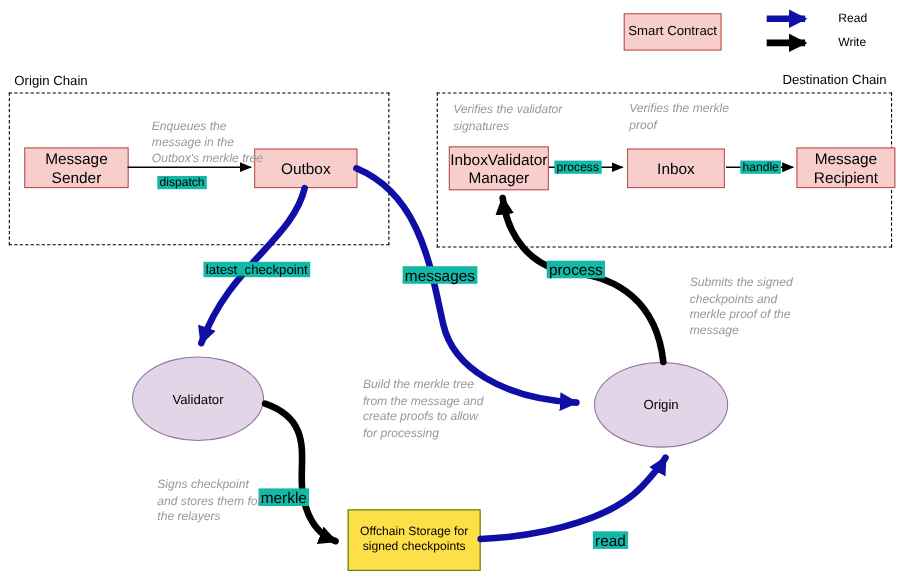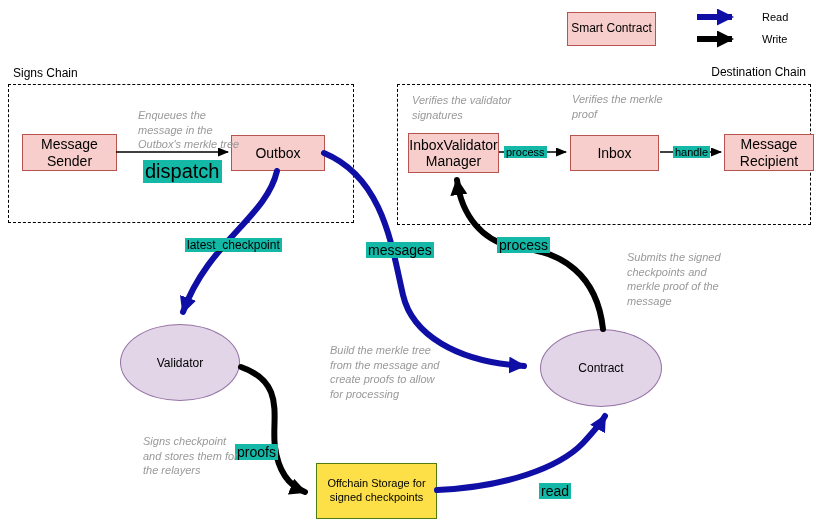--- a/index.html
+++ b/index.html
@@ -24,21 +24,21 @@
     color:#000;font-size:12px;z-index:2;
   }
   .agent.small{font-size:12px;}
   .plain-box{
     position:absolute;background:#fde047;border:1px solid #4d7c0f;color:#000;
     display:flex;align-items:center;justify-content:center;text-align:center;
     font-size:11px;line-height:1.25;z-index:2;
   }
   
   .edge-label{position:absolute;color:#000;background:#14b8a6;padding:0 2px;z-index:4;white-space:nowrap;}
-  .lbl-16{font-size:20px;}
+  .lbl-16{font-size:11px;}
   .lbl-14{font-size:14px;}
   .lbl-12{font-size:12px;}
   .lbl-11{font-size:11px;}
   
   .note{
     position:absolute;color:#999999;font-style:italic;font-size:11px;line-height:1.32;
     z-index:4;
   }
   .legend-label{position:absolute;font-size:11px;color:#000;z-index:3;white-space:nowrap;}
   #edge-layer{position:absolute;left:0;top:0;width:816px;height:523px;z-index:3;pointer-events:none;}
@@ -47,21 +47,21 @@
 <body>
 
 <div id="canvas">
 
   <div class="contract abs" style="left:567px;top:12px;width:87px;height:32px;font-size:12px;">
     <span>Smart Contract</span>
   </div>
   <div class="legend-label" style="left:762px;top:11px;">Read</div>
   <div class="legend-label" style="left:762px;top:33px;">Write</div>
 
-  <div class="chain-title" style="left:13px;top:66px;">Signs Chain</div>
+  <div class="chain-title" style="left:13px;top:66px;">Origin Chain</div>
   <div class="chain-box" style="left:8px;top:84px;width:344px;height:137px;"></div>
 
   <div class="chain-title" style="left:700px;top:65px;width:106px;text-align:right;">Destination Chain</div>
   <div class="chain-box" style="left:397px;top:84px;width:412px;height:139px;"></div>
 
   <div class="contract" style="left:22px;top:134px;width:93px;height:35px;">
     <span>Message Sender</span>
   </div>
   <div class="contract" style="left:231px;top:135px;width:92px;height:34px;">
     <span>Outbox</span>
@@ -73,21 +73,21 @@
     <span>Inbox</span>
   </div>
   <div class="contract" style="left:724px;top:134px;width:88px;height:35px;">
     <span>Message Recipient</span>
   </div>
 
   <div class="agent" style="left:120px;top:324px;width:118px;height:75px;">
     <span>Validator</span>
   </div>
   <div class="agent" style="left:540px;top:329px;width:120px;height:76px;">
-    <span>Contract</span>
+    <span>Origin</span>
   </div>
 
   <div class="plain-box" style="left:316px;top:463px;width:121px;height:56px;padding:0 8px;box-sizing:border-box;">
     <span>Offchain Storage for signed checkpoints</span>
   </div>
 
   <svg id="edge-layer" xmlns="http://www.w3.org/2000/svg">
     <defs>
       <marker id="thin-black" markerUnits="userSpaceOnUse" markerWidth="12" markerHeight="10" refX="10" refY="4.5" orient="auto">
         <path d="M0,0 L11,4.5 L0,9 z" fill="#000"></path>
@@ -119,21 +119,21 @@
 
     <path d="M437,490 C505,487 559,468 583,443 C595,430 601,423 605,416" fill="none" stroke="#0f0fa6" stroke-width="6" stroke-linecap="round" marker-end="url(#thick-blue)"></path>
   </svg>
 
   <div class="edge-label lbl-16" style="left:143px;top:160px;">dispatch</div>
   <div class="edge-label lbl-11" style="left:504px;top:146px;">process</div>
   <div class="edge-label lbl-11" style="left:673px;top:146px;">handle</div>
   <div class="edge-label lbl-12" style="left:185px;top:238px;">latest_checkpoint</div>
   <div class="edge-label lbl-14" style="left:366px;top:242px;">messages</div>
   <div class="edge-label lbl-14" style="left:497px;top:237px;">process</div>
-  <div class="edge-label lbl-14" style="left:235px;top:444px;">proofs</div>
+  <div class="edge-label lbl-14" style="left:235px;top:444px;">merkle</div>
   <div class="edge-label lbl-14" style="left:539px;top:483px;">read</div>
 
   <div class="note" style="left:138px;top:108px;width:112px;">Enqueues the message in the Outbox's merkle tree</div>
   <div class="note" style="left:412px;top:93px;width:105px;">Verifies the validator signatures</div>
   <div class="note" style="left:572px;top:92px;width:92px;">Verifies the merkle proof</div>
   <div class="note" style="left:627px;top:250px;width:100px;">Submits the signed checkpoints and merkle proof of the message</div>
   <div class="note" style="left:330px;top:343px;width:110px;">Build the merkle tree from the message and create proofs to allow for processing</div>
   <div class="note" style="left:143px;top:434px;width:96px;">Signs checkpoint and stores them for the relayers</div>
 
 </div>

